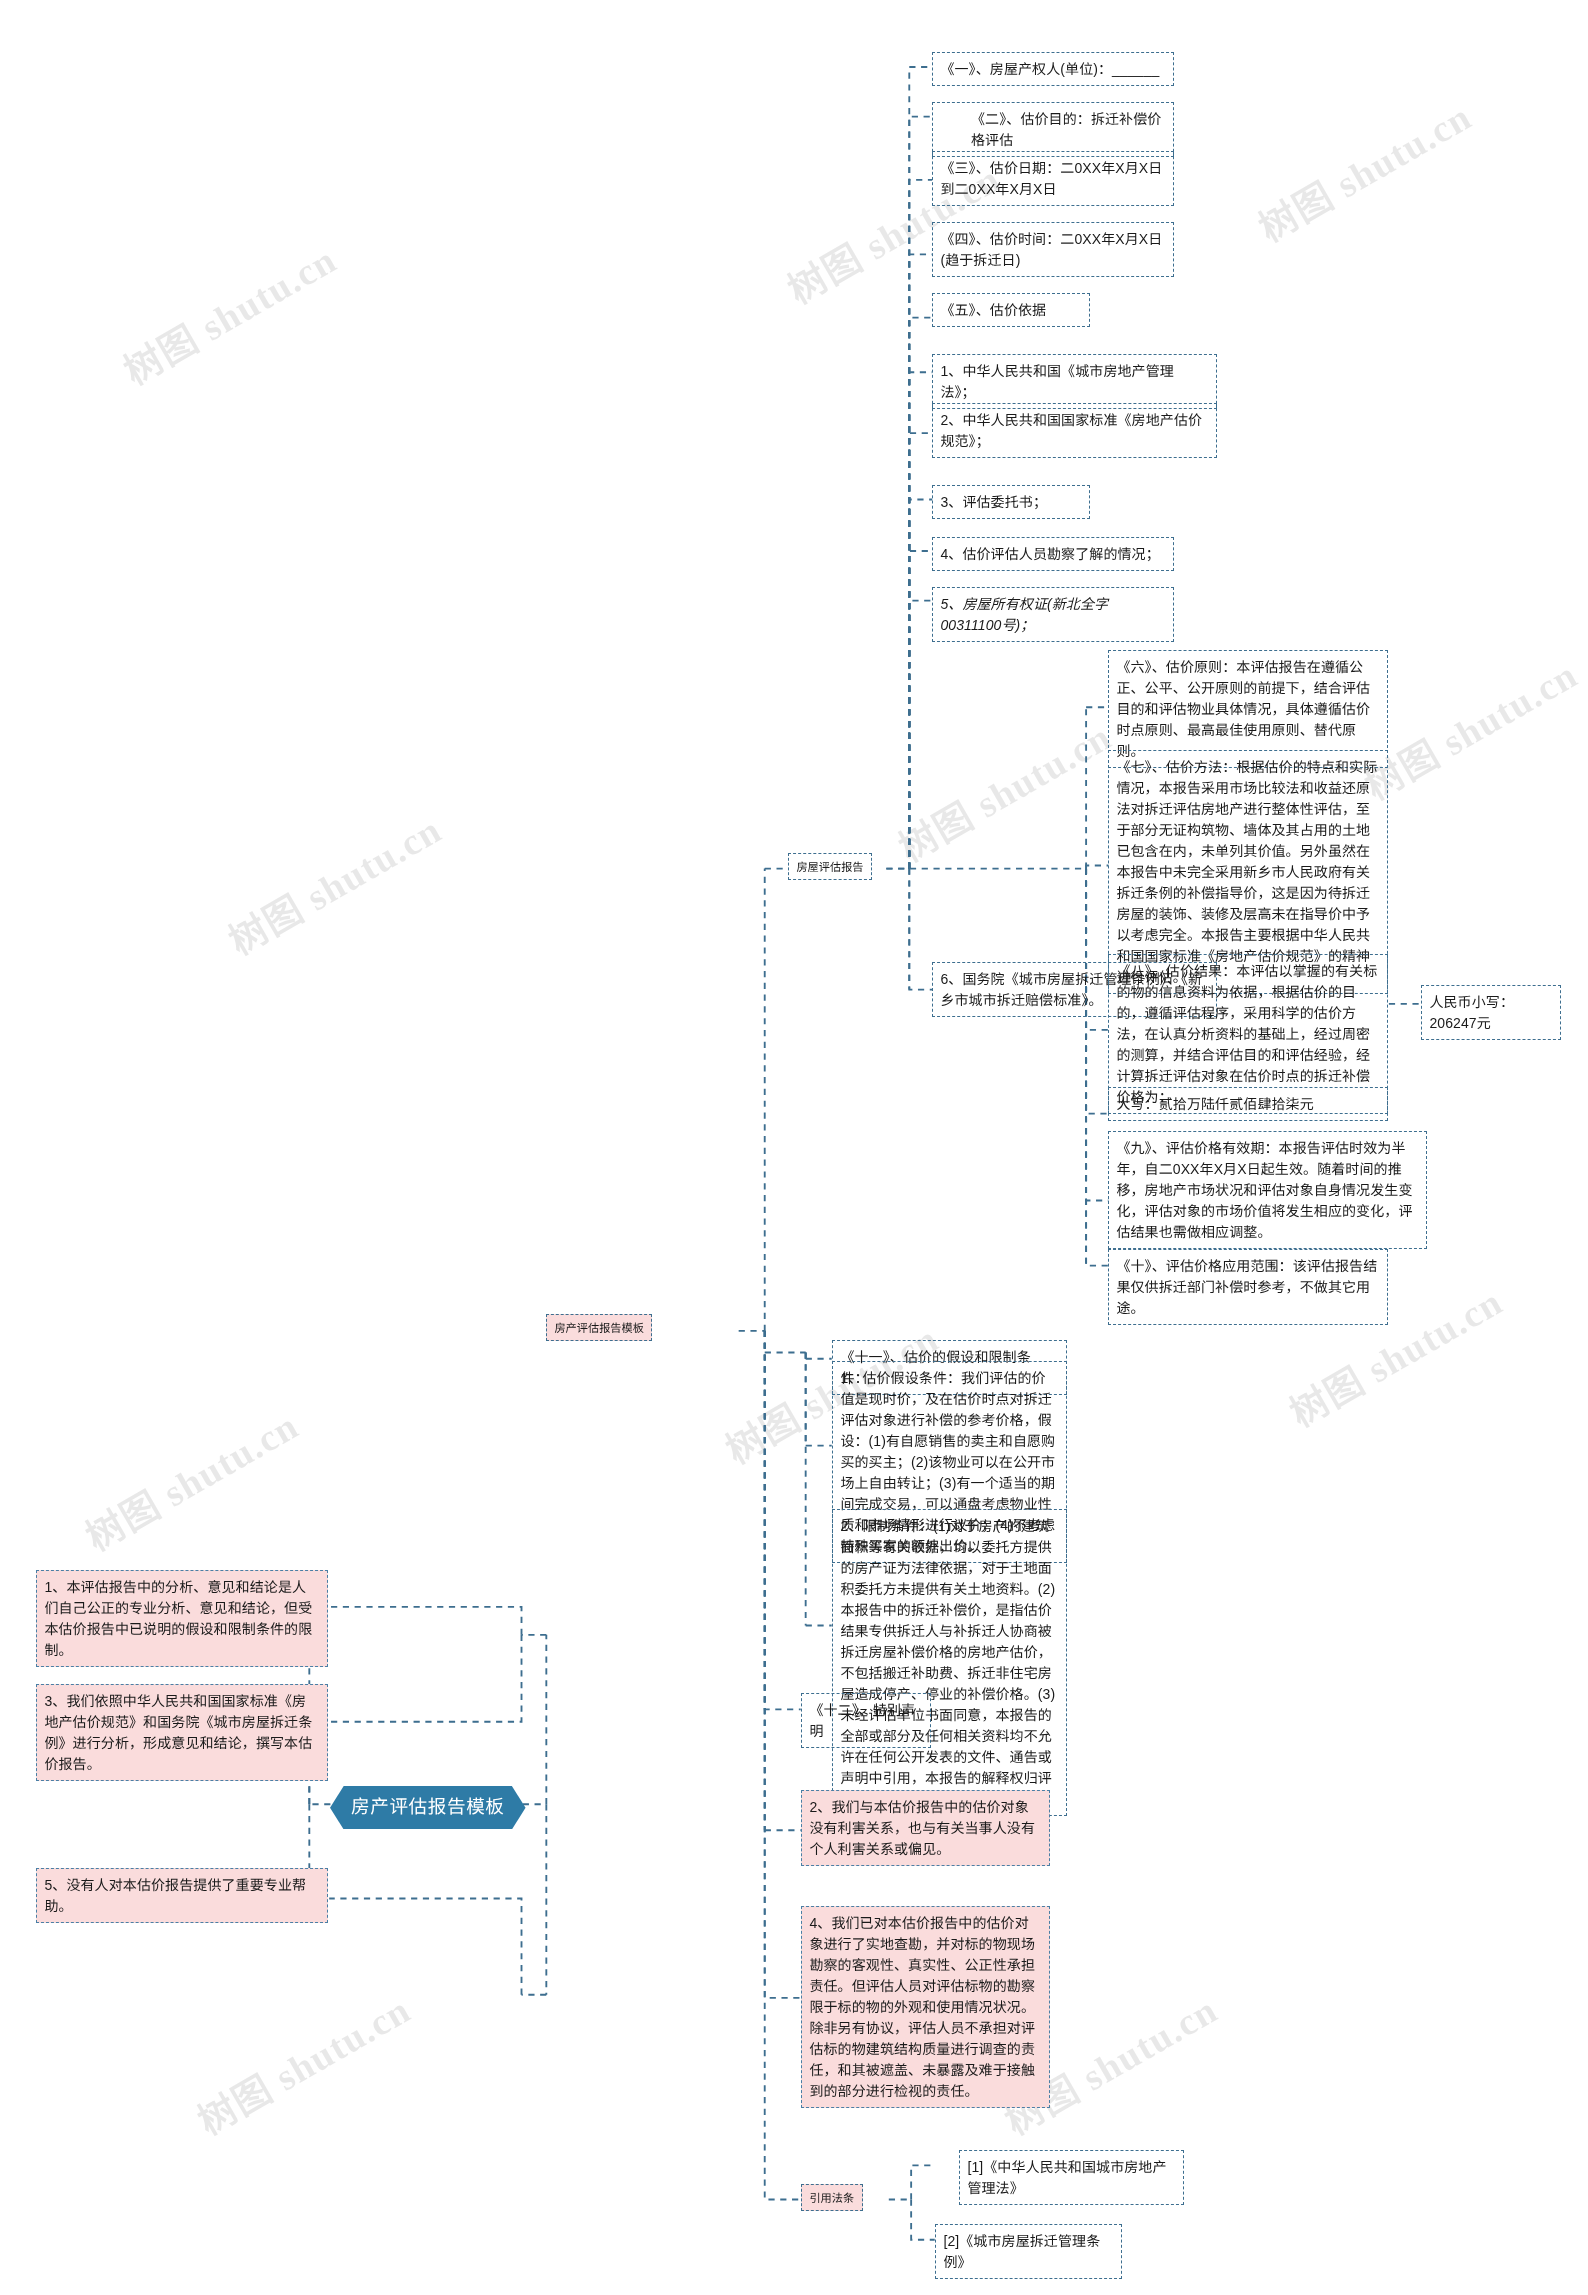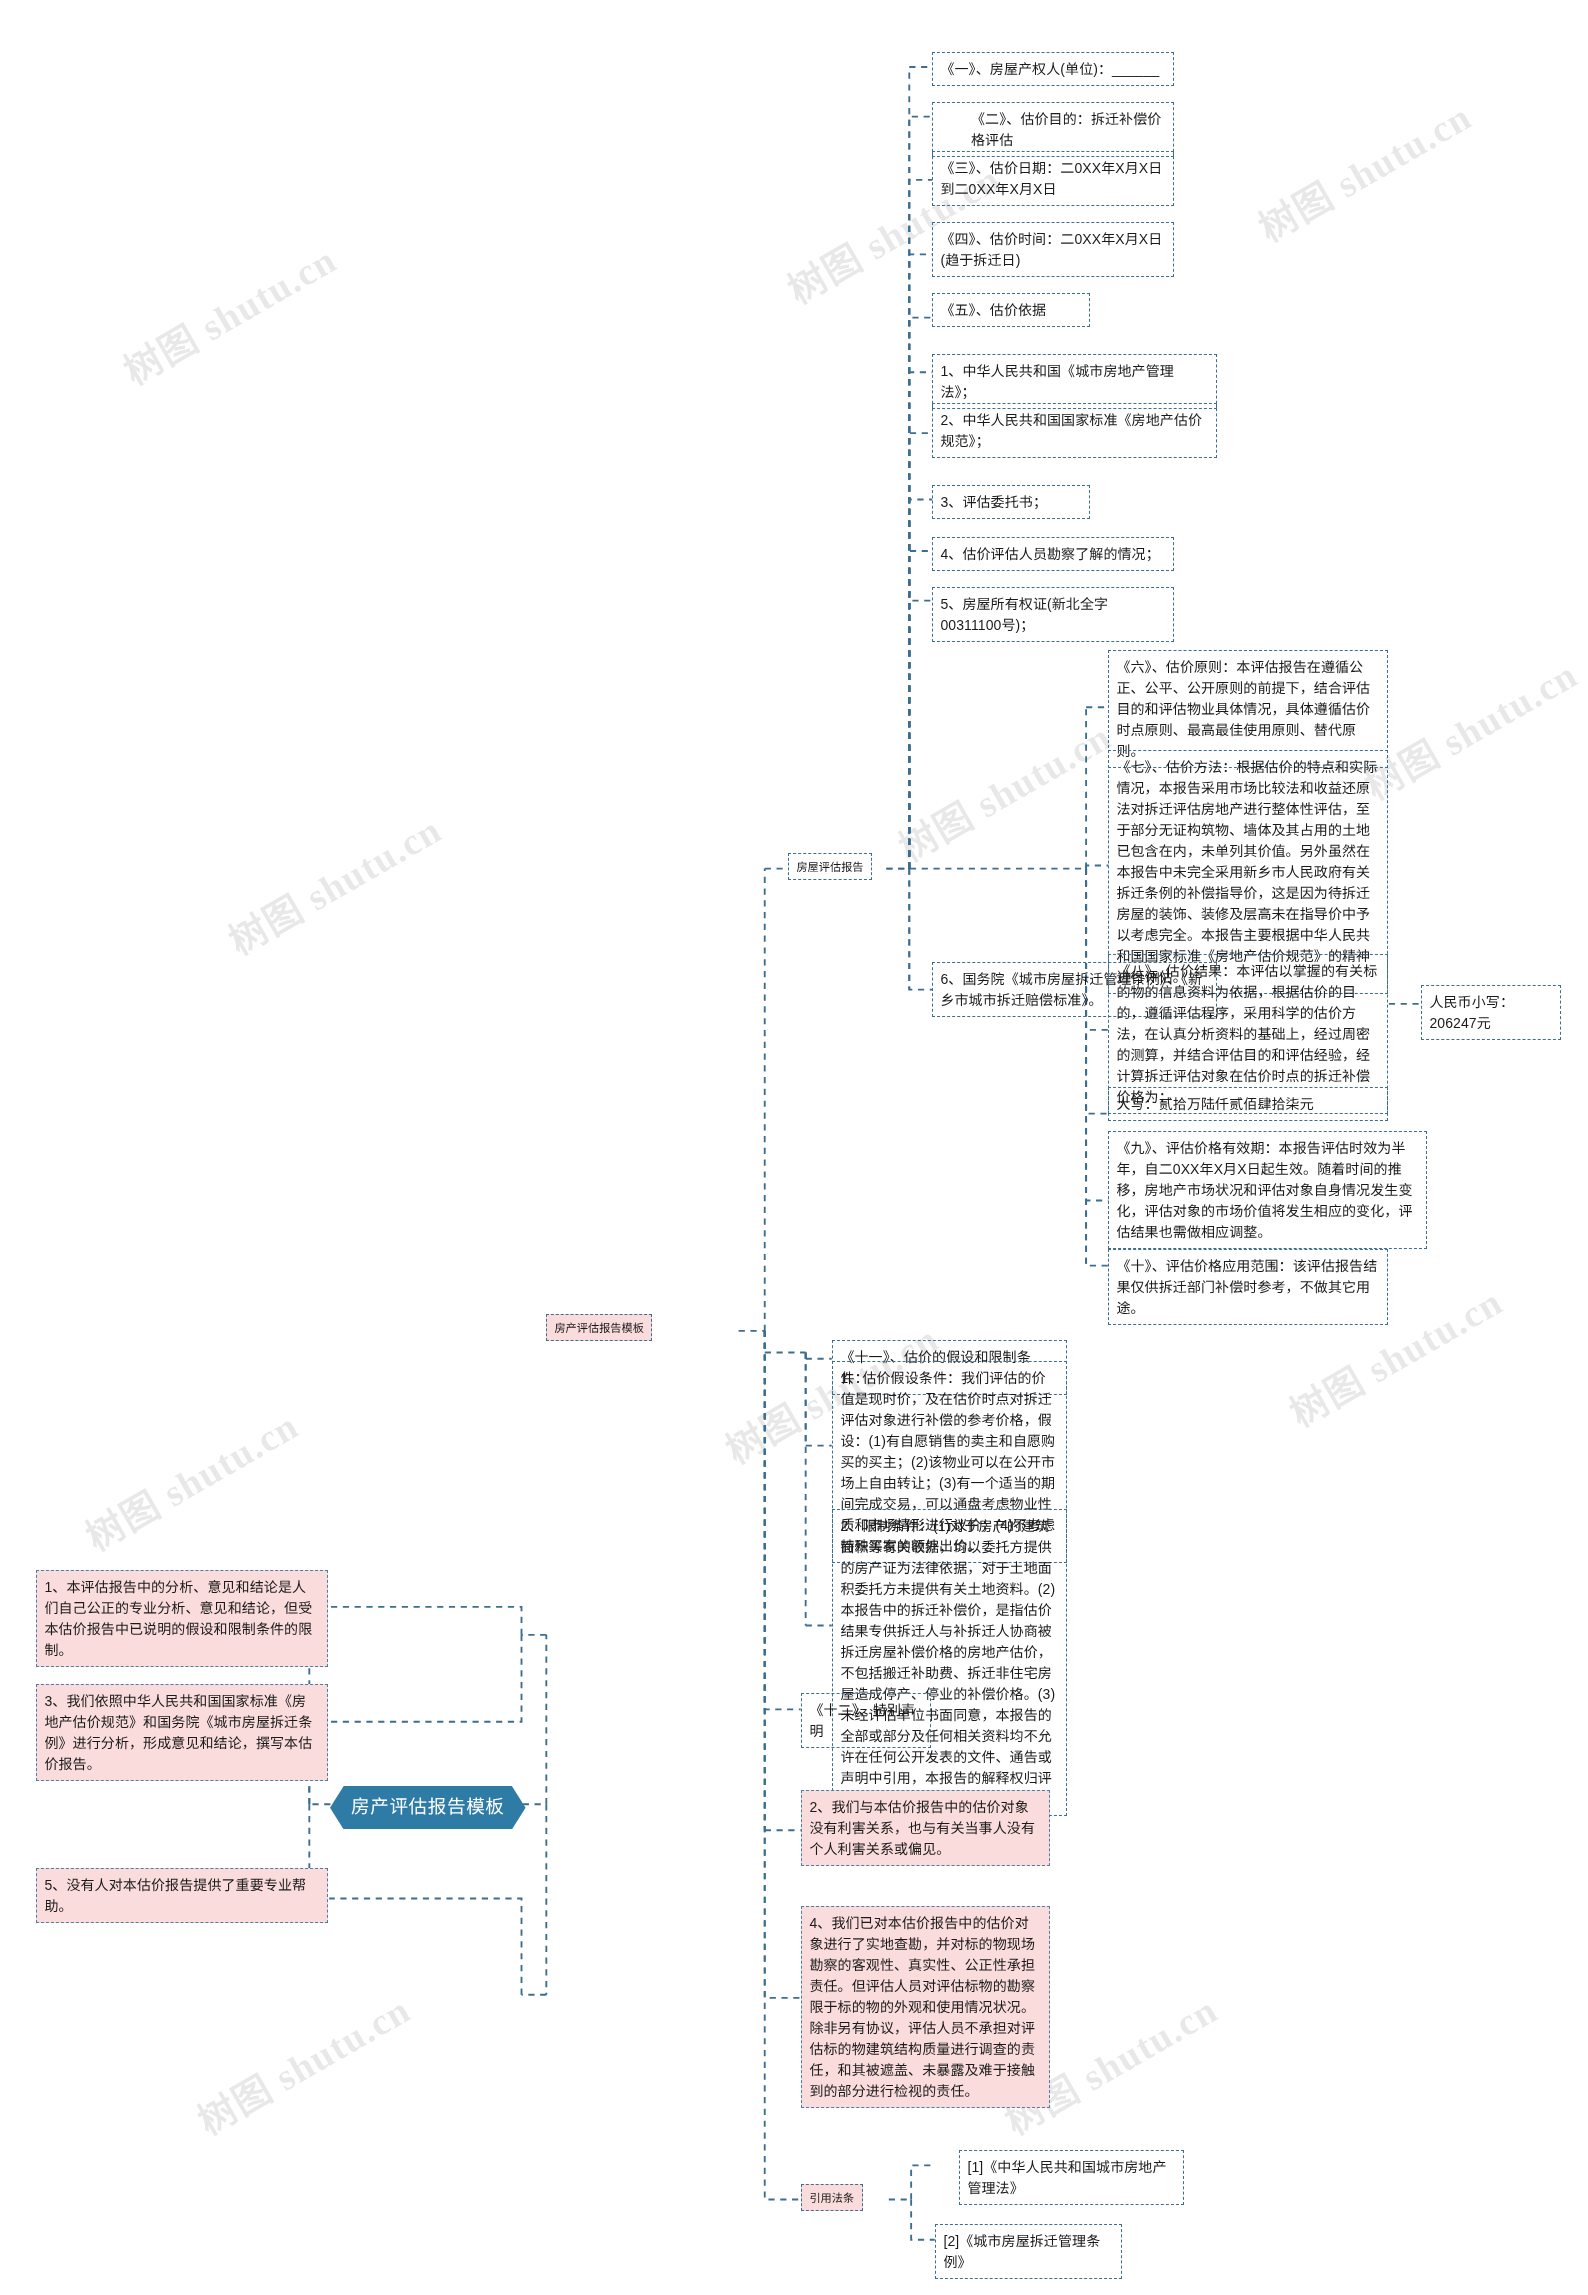--- a/index.html
+++ b/index.html
@@ -175,21 +175,21 @@
 
 <div class="node" style="left:932px;top:52px;width:242px;">《一》、房屋产权人(单位)：______</div>
 <div class="node" style="left:932px;top:102px;width:242px;padding-left:38px;">《二》、估价目的：拆迁补偿价格评估</div>
 <div class="node" style="left:932px;top:151px;width:242px;">《三》、估价日期：二0XX年X月X日到二0XX年X月X日</div>
 <div class="node" style="left:932px;top:222px;width:242px;">《四》、估价时间：二0XX年X月X日(趋于拆迁日)</div>
 <div class="node" style="left:932px;top:293px;width:158px;">《五》、估价依据</div>
 <div class="node" style="left:932px;top:354px;width:285px;">1、中华人民共和国《城市房地产管理法》；</div>
 <div class="node" style="left:932px;top:403px;width:285px;">2、中华人民共和国国家标准《房地产估价规范》；</div>
 <div class="node" style="left:932px;top:485px;width:158px;">3、评估委托书；</div>
 <div class="node" style="left:932px;top:537px;width:242px;">4、估价评估人员勘察了解的情况；</div>
-<div class="node" style="left:932px;top:587px;width:242px;">5、房屋所有权证(新北全字00311100号)；</div>
+<div class="node" style="left:932px;top:587px;width:242px;font-style:italic;">5、房屋所有权证(新北全字00311100号)；</div>
 <div class="node" style="left:932px;top:962px;width:285px;">6、国务院《城市房屋拆迁管理条例》、《新乡市城市拆迁赔偿标准》。</div>
 
 <div class="node" style="left:1108px;top:650px;width:280px;">《六》、估价原则：本评估报告在遵循公正、公平、公开原则的前提下，结合评估目的和评估物业具体情况，具体遵循估价时点原则、最高最佳使用原则、替代原则。</div>
 <div class="node" style="left:1108px;top:750px;width:280px;">《七》、估价方法：根据估价的特点和实际情况，本报告采用市场比较法和收益还原法对拆迁评估房地产进行整体性评估，至于部分无证构筑物、墙体及其占用的土地已包含在内，未单列其价值。另外虽然在本报告中未完全采用新乡市人民政府有关拆迁条例的补偿指导价，这是因为待拆迁房屋的装饰、装修及层高未在指导价中予以考虑完全。本报告主要根据中华人民共和国国家标准《房地产估价规范》的精神进行评估。</div>
 <div class="node" style="left:1108px;top:954px;width:280px;">《八》、估价结果：本评估以掌握的有关标的物的信息资料为依据，根据估价的目的，遵循评估程序，采用科学的估价方法，在认真分析资料的基础上，经过周密的测算，并结合评估目的和评估经验，经计算拆迁评估对象在估价时点的拆迁补偿价格为：</div>
 <div class="node" style="left:1108px;top:1087px;width:280px;">大写：贰拾万陆仟贰佰肆拾柒元</div>
 <div class="node" style="left:1108px;top:1131px;width:319px;">《九》、评估价格有效期：本报告评估时效为半年，自二0XX年X月X日起生效。随着时间的推移，房地产市场状况和评估对象自身情况发生变化，评估对象的市场价值将发生相应的变化，评估结果也需做相应调整。</div>
 <div class="node" style="left:1108px;top:1249px;width:280px;">《十》、评估价格应用范围：该评估报告结果仅供拆迁部门补偿时参考，不做其它用途。</div>
 
 <div class="node" style="left:1421px;top:985px;width:140px;">人民币小写：206247元</div>

